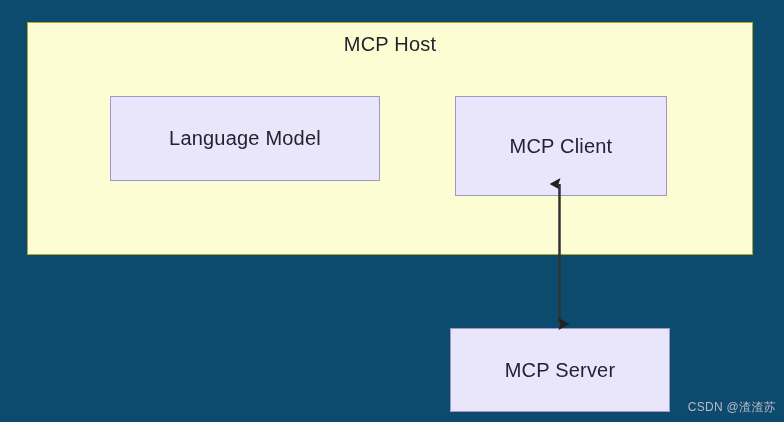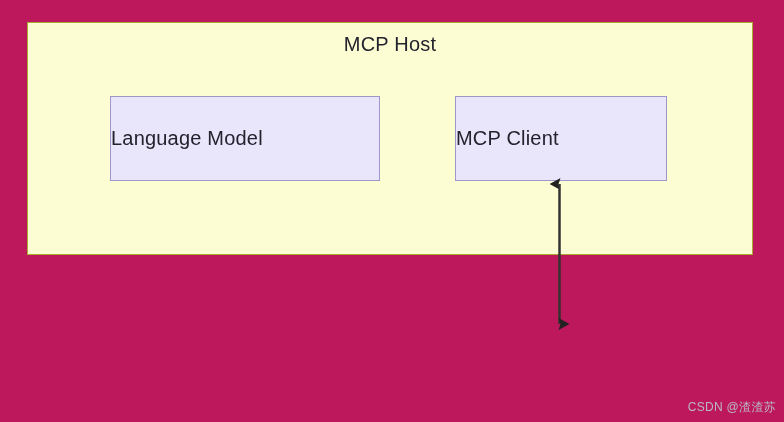--- a/index.html
+++ b/index.html
@@ -7,21 +7,21 @@
     padding: 0;
     background: #ffffff;
   }
   body {
     font-family: "Liberation Sans", sans-serif;
   }
   #canvas {
     position: relative;
     width: 784px;
     height: 422px;
-    background: #be185d;
+    background: #0c4a6e;
     overflow: hidden;
   }
 
   
   .host-box {
     position: absolute;
     left: 27px;
     top: 22px;
     width: 726px;
     height: 233px;
@@ -42,39 +42,40 @@
   }
 
   
   .node {
     position: absolute;
     background: #e9e5fb;
     border: 1.5px solid #9f97c9;
     box-sizing: border-box;
     display: flex;
     align-items: center;
+    justify-content: center;
   }
   .node-label {
     font-size: 20px;
     color: #23232e;
     letter-spacing: 0.2px;
     white-space: nowrap;
   }
 
   .node-language-model {
     left: 110px;
     top: 96px;
     width: 270px;
     height: 85px;
   }
   .node-mcp-client {
     left: 455px;
     top: 96px;
     width: 212px;
-    height: 85px;
+    height: 100px;
   }
   .node-mcp-server {
     left: 450px;
     top: 328px;
     width: 220px;
     height: 84px;
   }
 
   
   .connector {
@@ -108,20 +109,23 @@
   </div>
 
   <div class="node node-language-model">
     <span class="node-label">Language Model</span>
   </div>
 
   <div class="node node-mcp-client">
     <span class="node-label">MCP Client</span>
   </div>
 
+  <div class="node node-mcp-server">
+    <span class="node-label">MCP Server</span>
+  </div>
 
   <svg class="connector" viewBox="0 0 40 164" width="40" height="164">
     <defs>
       <marker id="arrow-up" markerWidth="12" markerHeight="12" refX="6" refY="10" orient="auto" markerUnits="userSpaceOnUse">
         <path d="M 6 0 L 12 11 L 6 9 L 0 11 Z" fill="#222222"></path>
       </marker>
       <marker id="arrow-down" markerWidth="12" markerHeight="12" refX="6" refY="10" orient="auto" markerUnits="userSpaceOnUse">
         <path d="M 6 0 L 12 11 L 6 9 L 0 11 Z" fill="#222222"></path>
       </marker>
     </defs>

